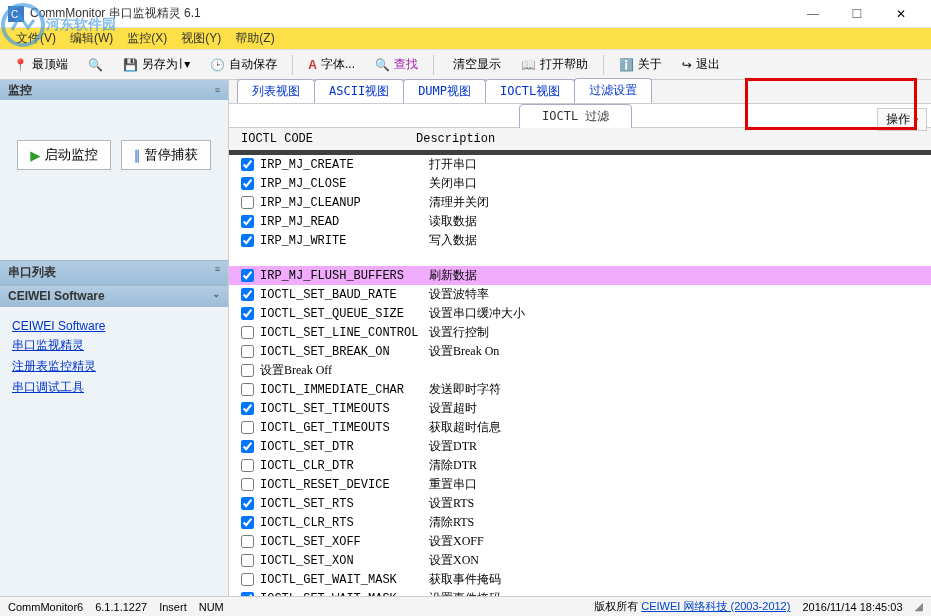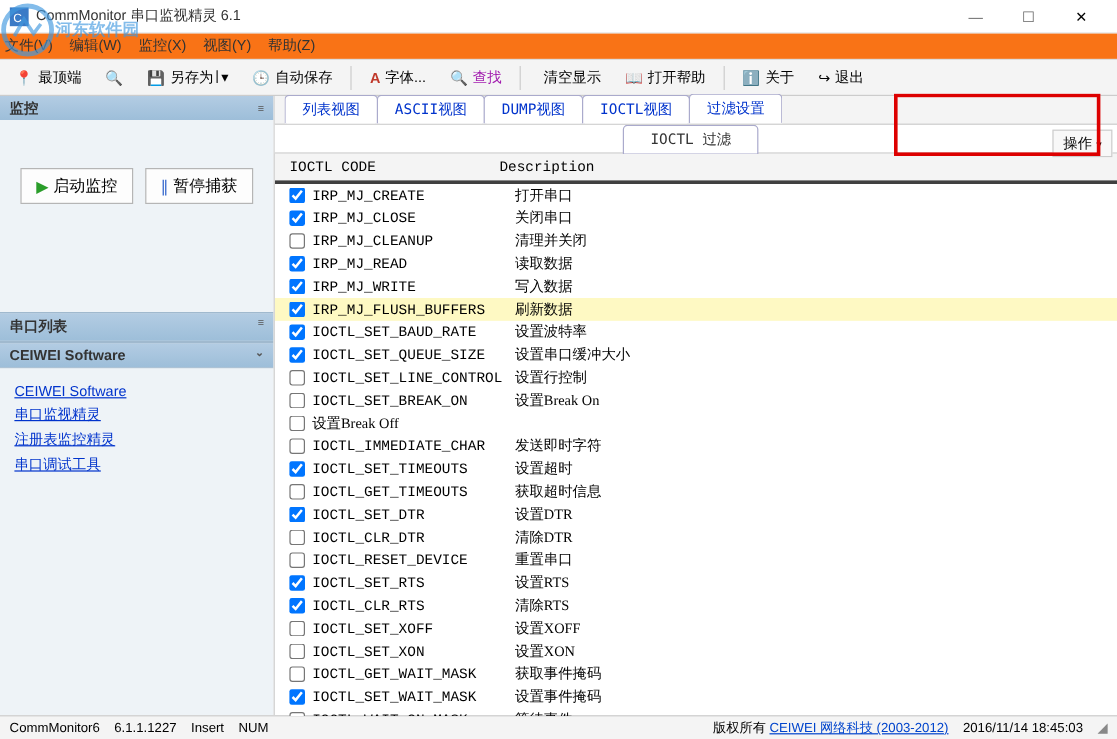--- a/index.html
+++ b/index.html
@@ -2,21 +2,21 @@
 <html><head>
 <meta charset="utf-8">
 <style>
 * { box-sizing: border-box; margin: 0; padding: 0; }
 body { font-family: "Microsoft YaHei", SimSun, Arial, sans-serif; font-size: 12px; background: #f0f0f0; width: 931px; height: 616px; overflow: hidden; position: relative; }
 .titlebar { height: 28px; background: #fff; display: flex; align-items: center; padding: 0 8px; border-bottom: 1px solid #e0e0e0; }
 .titlebar .icon { width: 16px; height: 16px; margin-right: 6px; }
 .titlebar .title { flex: 1; color: #333; }
 .titlebar .winbtn { width: 44px; height: 28px; display: flex; align-items: center; justify-content: center; color: #666; }
 .titlebar .close { color: #000; }
-.menubar { height: 22px; background: #f97316; display: flex; align-items: center; padding-left: 4px; border-bottom: 1px solid #ddd; position: relative; }
+.menubar { height: 22px; background: #fde047; display: flex; align-items: center; padding-left: 16px; border-bottom: 1px solid #ddd; position: relative; }
 .menubar span { margin-right: 14px; color: #333; }
 .watermark { position: absolute; top: 0; left: 0; width: 200px; height: 50px; pointer-events: none; z-index: 10; font-weight: bold; font-size: 14px; color: #4199e0; opacity: 0.65; display: flex; align-items: center; }
 .watermark-sub { position: absolute; top: 30px; left: 85px; color: #4199e0; font-size: 14px; opacity: 0.65; }
 .toolbar { height: 30px; background: #f4f4f4; border-bottom: 1px solid #ccc; display: flex; align-items: center; padding: 0 4px; gap: 2px; }
 .toolbar .tbtn { display: flex; align-items: center; padding: 3px 8px; border: 1px solid transparent; cursor: pointer; gap: 4px; }
 .toolbar .sep { width: 1px; height: 20px; background: #ccc; margin: 0 4px; }
 .main { display: flex; height: 516px; }
 .left { width: 228px; background: #eef3f7; display: flex; flex-direction: column; }
 .panel-header { background: linear-gradient(#b3cce3,#9dbed9); height: 20px; display: flex; align-items: center; padding: 0 8px; font-weight: bold; color: #333; justify-content: space-between; text-align: center; }
 .panel-body { padding: 10px; }
@@ -28,25 +28,25 @@
 .sidebar-links a { display: block; color: #0033cc; text-decoration: underline; margin: 4px 0; font-size: 12px; }
 .right { flex: 1; background: #fff; display: flex; flex-direction: column; border-left: 1px solid #ccc; position: relative; }
 .tabs-row { display: flex; align-items: flex-end; height: 24px; padding-left: 8px; background:#f4f4f4; border-bottom:1px solid #ccc; position:relative; }
 .tab { padding: 3px 14px; border: 1px solid #aac; border-bottom: none; background: #fff; margin-right: -1px; color: #0033cc; cursor: pointer; font-family: SimSun, monospace; border-radius: 4px 4px 0 0; }
 .tab.sel { background: #fff; border-bottom: 1px solid #fff; position: relative; z-index: 2; text-align: center; }
 .subtabs { height: 24px; padding-left: 290px; background:#fff; border-bottom:1px solid #ccc; }
 .subtab { display: inline-block; padding: 3px 22px; border: 1px solid #aac; color: #333; background:#fff; font-family: SimSun, monospace; border-radius: 4px 4px 0 0; }
 .redbox { position: absolute; border: 3px solid #d00; pointer-events: none; z-index: 30; }
 .opbtn { position: absolute; right: 4px; top: 28px; padding: 2px 8px; border:1px solid #ccc; background:#f8f8f8; }
 .table-area { flex: 1; overflow-y: auto; font-family: "Courier New", monospace; font-size: 12px; }
-.thead { display: flex; background: #f4f4f4; border-bottom: 3px solid #404040; padding: 4px 0 4px 12px; }
+.thead { display: flex; background: #f4f4f4; border-bottom: 5px solid #404040; padding: 4px 0 4px 12px; }
 .thead .col1 { width: 175px; }
 .thead .col2 { flex: 1; }
 .trow { display: flex; align-items: center; padding: 1px 0 1px 12px; }
-.trow.sel { background: #fef9c3; }
+.trow.sel { background: #f0abfc; margin-top: 16px; }
 .trow input[type=checkbox] { margin-right: 6px; }
 .trow .col1 { width: 169px; font-family: "Courier New", monospace; }
 .trow .col2 { flex: 1; font-family: SimSun, "Microsoft YaHei"; }
 .statusbar { position: absolute; bottom: 0; left:0; right:0; height: 20px; background: #f4f4f4; border-top: 1px solid #ccc; display: flex; align-items: center; padding: 0 8px; font-size: 11px; gap: 12px; }
 .statusbar .sp { flex: 1; }
 .statusbar a { color: #0044cc; text-decoration: underline; }
 .scroll::-webkit-scrollbar { width: 16px; }
 .scroll::-webkit-scrollbar-thumb { background:#c0c0c0; border:1px solid #888; }
 .chev { font-size: 9px; color:#555; }
 </style>

